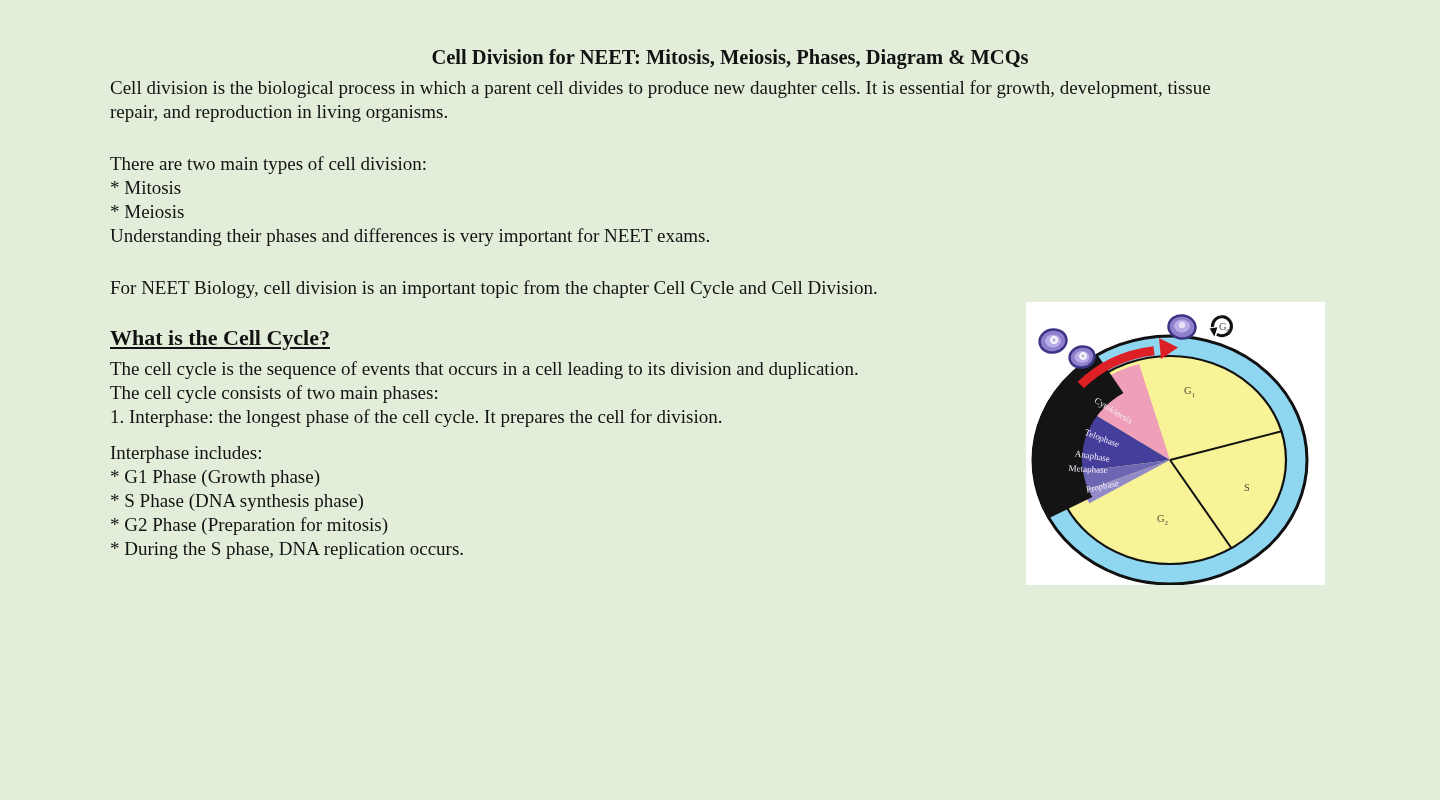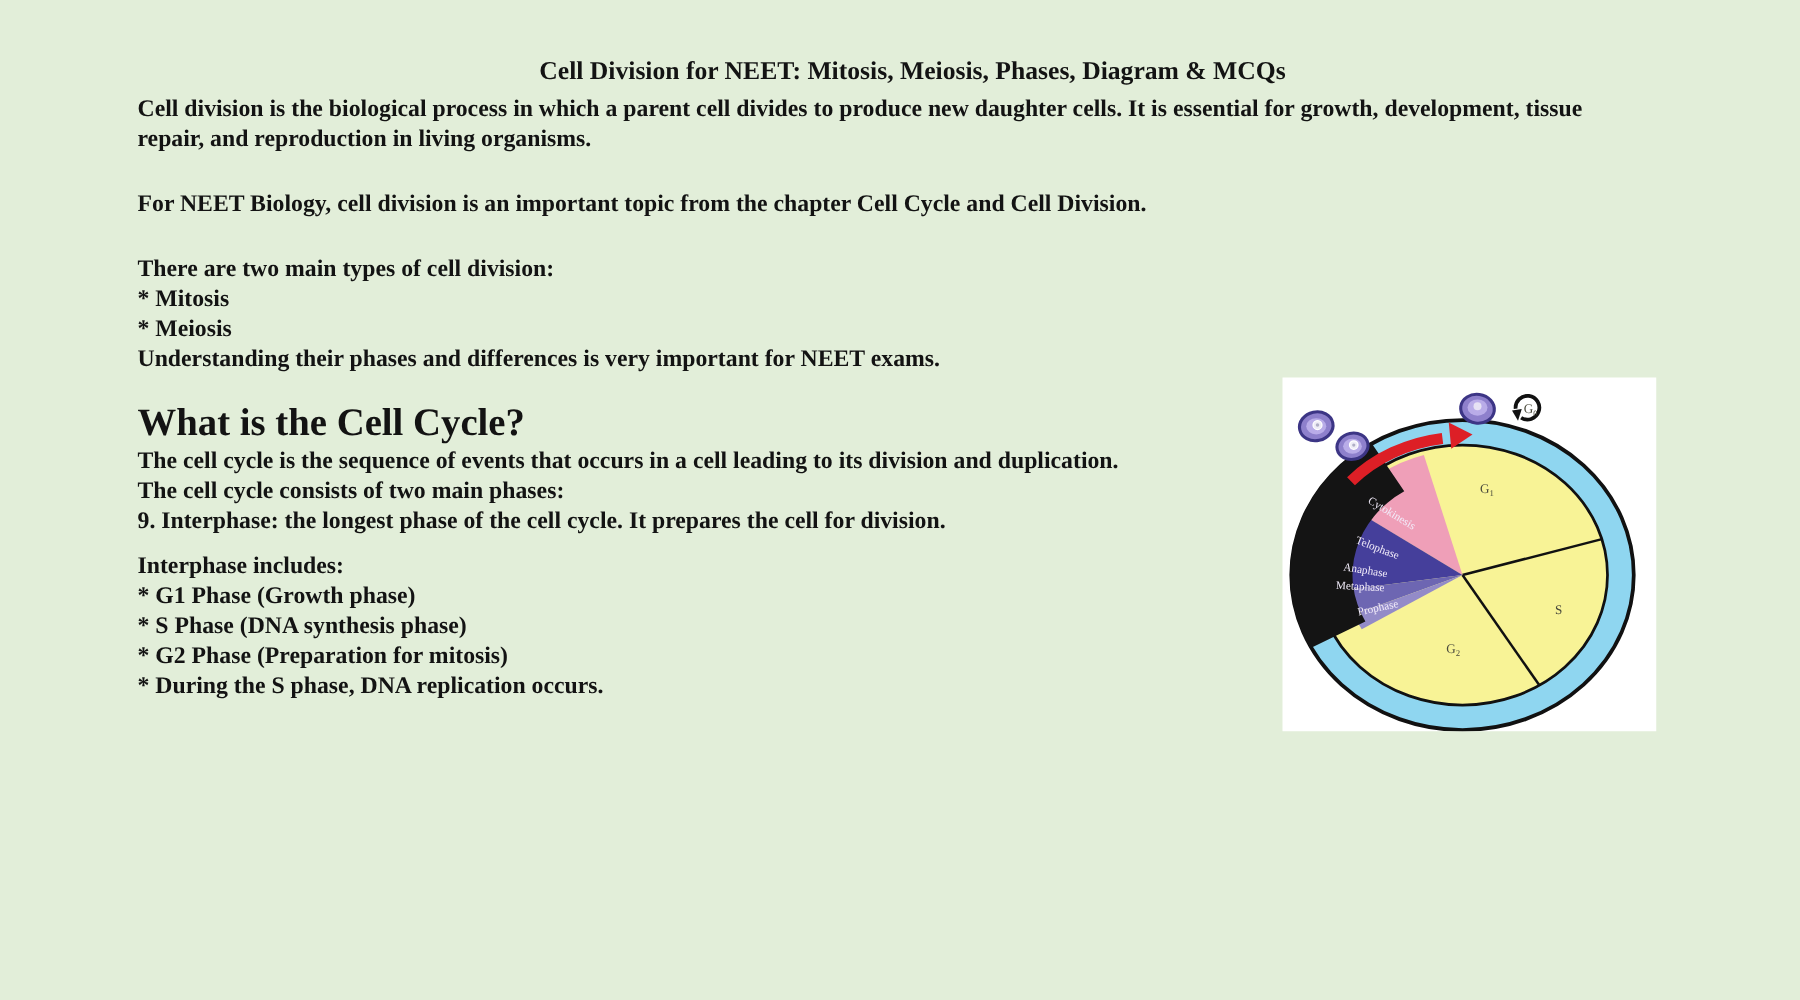--- a/index.html
+++ b/index.html
@@ -5,53 +5,53 @@
   html,body { margin:0; padding:0; }
   body {
     width:1440px; height:800px; overflow:hidden;
     background:#e2eed9;
     font-family:"Liberation Serif","DejaVu Serif",serif;
     color:#131313;
   }
   .page { position:relative; width:1196px; height:800px; }
   .content { position:absolute; left:110px; top:44px; width:1240px; }
   .title-line { font-weight:bold; font-size:20.5px; line-height:26px; text-align:center; }
-  .para { margin:0; font-size:19px; line-height:24px; white-space:pre-line;font-weight:bold; }
+  .para { margin:0; font-size:19px; line-height:24px; white-space:pre-line; }
   .p-intro { margin-top:6px; }
   .p-neet { margin-top:28px; }
   .p-types { margin-top:28px; }
-  .heading { margin:24px 0 0 0; font-size:31px; line-height:28px; font-weight:bold; }
+  .heading { margin:24px 0 0 0; font-size:22px; line-height:28px; font-weight:bold;text-decoration:underline; }
   .p-cycle { margin-top:5px; }
   .p-interphase { margin-top:12px; }
   .figure {
     position:absolute; left:1026px; top:302px; width:299px; height:283px;
     background:#ffffff;
   }
   .figure svg { display:block; width:299px; height:283px; }
   .wedge-label { font-family:"Liberation Serif","DejaVu Serif",serif; font-size:9px; fill:#f2ecfa; }
   .phase-letter { font-family:"Liberation Serif","DejaVu Serif",serif; font-size:10.5px; fill:#4a4a3c; }
 </style>
 </head>
 <body style="background: rgb(226, 238, 217);">
 
 <div class="page">
 
   <div class="content">
     <div class="title-line">Cell Division for NEET: Mitosis, Meiosis, Phases, Diagram &amp; MCQs</div>
     <p class="para p-intro">Cell division is the biological process in which a parent cell divides to produce new daughter cells. It is essential for growth, development, tissue
 repair, and reproduction in living organisms.</p>
-    <p class="para p-neet">For NEET Biology, cell division is an important topic from the chapter Cell Cycle and Cell Division.</p>
     <p class="para p-types">There are two main types of cell division:
 * Mitosis
 * Meiosis
 Understanding their phases and differences is very important for NEET exams.</p>
+    <p class="para p-neet">For NEET Biology, cell division is an important topic from the chapter Cell Cycle and Cell Division.</p>
     <h2 class="heading">What is the Cell Cycle?</h2>
     <p class="para p-cycle">The cell cycle is the sequence of events that occurs in a cell leading to its division and duplication.
 The cell cycle consists of two main phases:
-9. Interphase: the longest phase of the cell cycle. It prepares the cell for division.</p>
+1. Interphase: the longest phase of the cell cycle. It prepares the cell for division.</p>
     <p class="para p-interphase">Interphase includes:
 * G1 Phase (Growth phase)
 * S Phase (DNA synthesis phase)
 * G2 Phase (Preparation for mitosis)
 * During the S phase, DNA replication occurs.</p>
   </div>
 
   <div class="figure">
     <svg viewBox="0 0 299 283" xmlns="http://www.w3.org/2000/svg">
 

